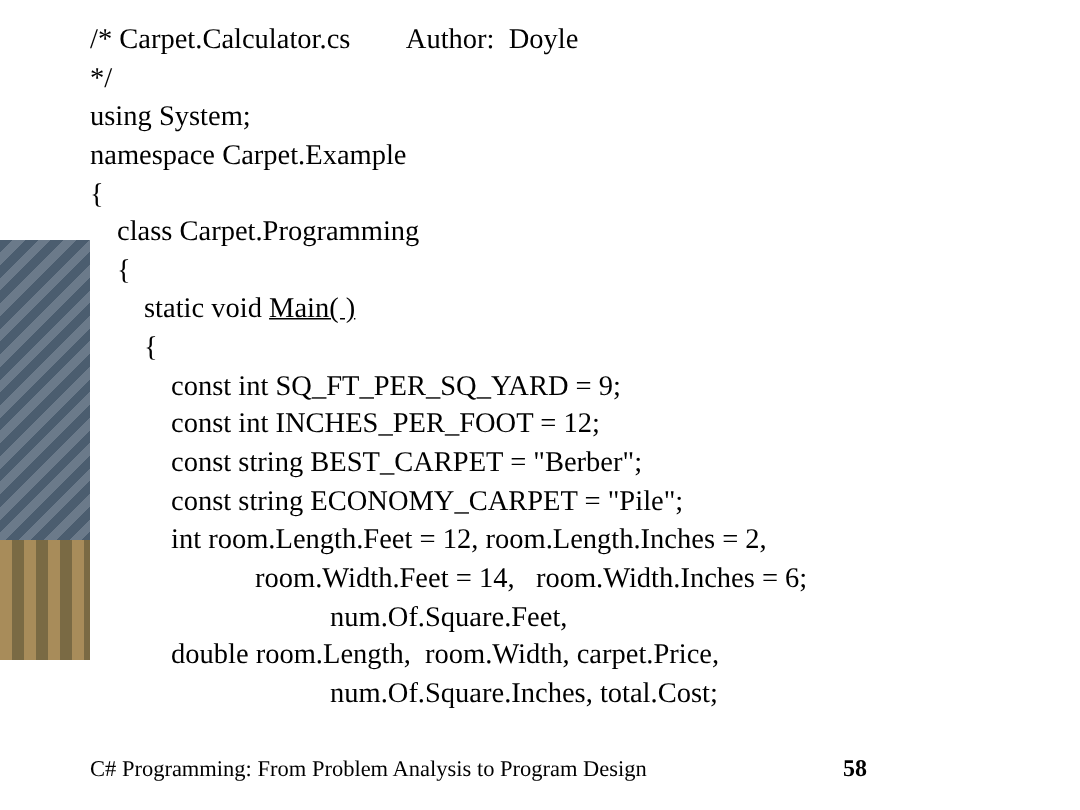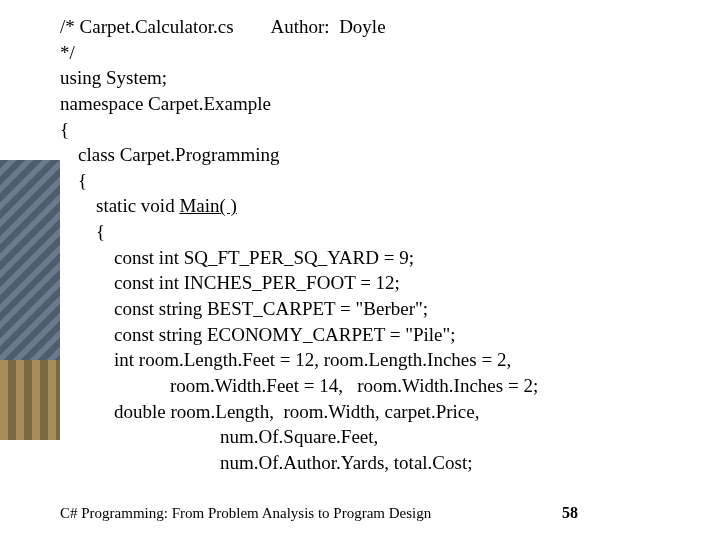--- a/index.html
+++ b/index.html
@@ -98,22 +98,22 @@
     <div class="line">{</div>
     <div class="line i1">class Carpet.Programming</div>
     <div class="line i1">{</div>
     <div class="line i2"><span>static void </span><span class="u">Main( )</span></div>
     <div class="line i2">{</div>
     <div class="line i3">const int SQ_FT_PER_SQ_YARD = 9;</div>
     <div class="line i3">const int INCHES_PER_FOOT = 12;</div>
     <div class="line i3">const string BEST_CARPET = "Berber";</div>
     <div class="line i3">const string ECONOMY_CARPET = "Pile";</div>
     <div class="line i3">int room.Length.Feet = 12, room.Length.Inches = 2,</div>
-    <div class="line i4">room.Width.Feet = 14,   room.Width.Inches = 2;</div>
+    <div class="line i4">room.Width.Feet = 14,   room.Width.Inches = 6;</div>
+    <div class="line i5">num.Of.Square.Feet,</div>
     <div class="line i3">double room.Length,  room.Width, carpet.Price,</div>
-    <div class="line i5">num.Of.Square.Feet,</div>
-    <div class="line i5">num.Of.Author.Yards, total.Cost;</div>
+    <div class="line i5">num.Of.Square.Inches, total.Cost;</div>
   </div>
 
   <div class="footer">C# Programming: From Problem Analysis to Program Design</div>
   <div class="pagenum">58</div>
 
 </div>
 
 </body></html>

